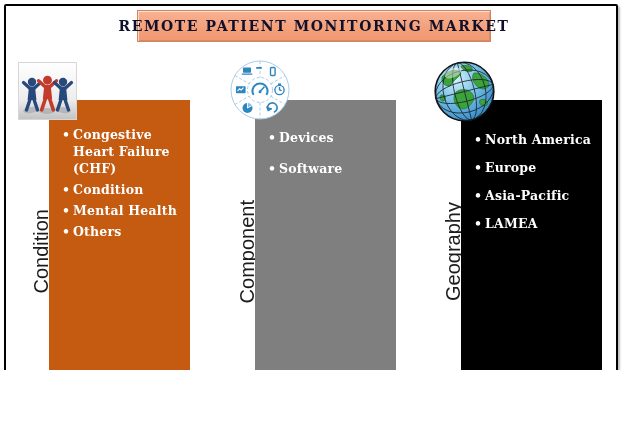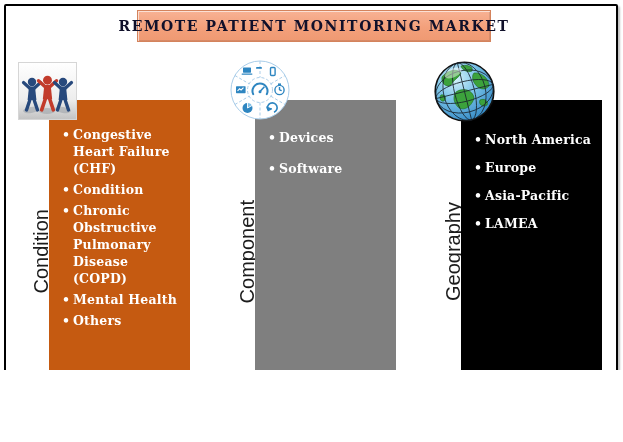--- a/index.html
+++ b/index.html
@@ -69,25 +69,20 @@
 
   <div class="vlabel v0">
     <span>Condition</span>
   </div>
   <div class="col c0">
     <ul>
       <li>Congestive
 Heart Failure
 (CHF)</li>
       <li>Condition</li>
-      <li>Chronic
-Obstructive
-Pulmonary
-Disease
-(COPD)</li>
       <li>Mental Health</li>
       <li>Others</li>
     </ul>
   </div>
   <div class="icon i0">
     <svg viewBox="0 0 59 58">
       <defs>
         <linearGradient id="pg" x1="0" y1="0" x2="0" y2="1">
           <stop offset="0" stop-color="#ffffff"></stop>
           <stop offset=".65" stop-color="#ededed"></stop>

